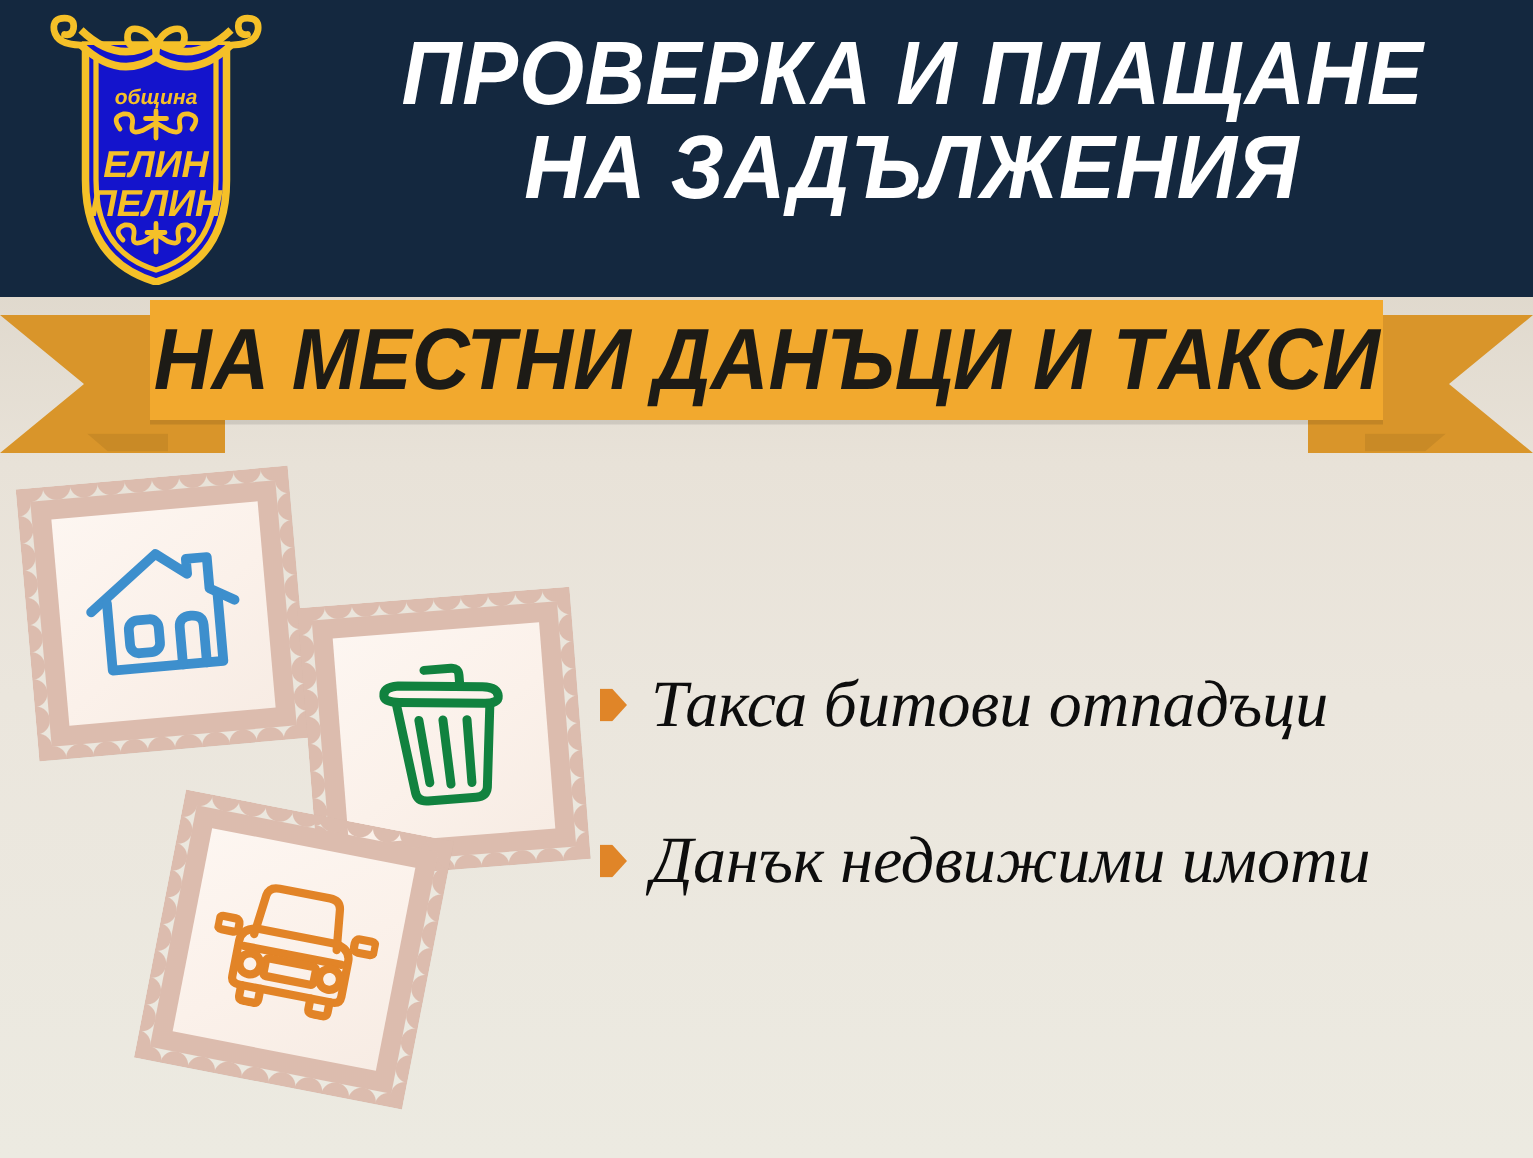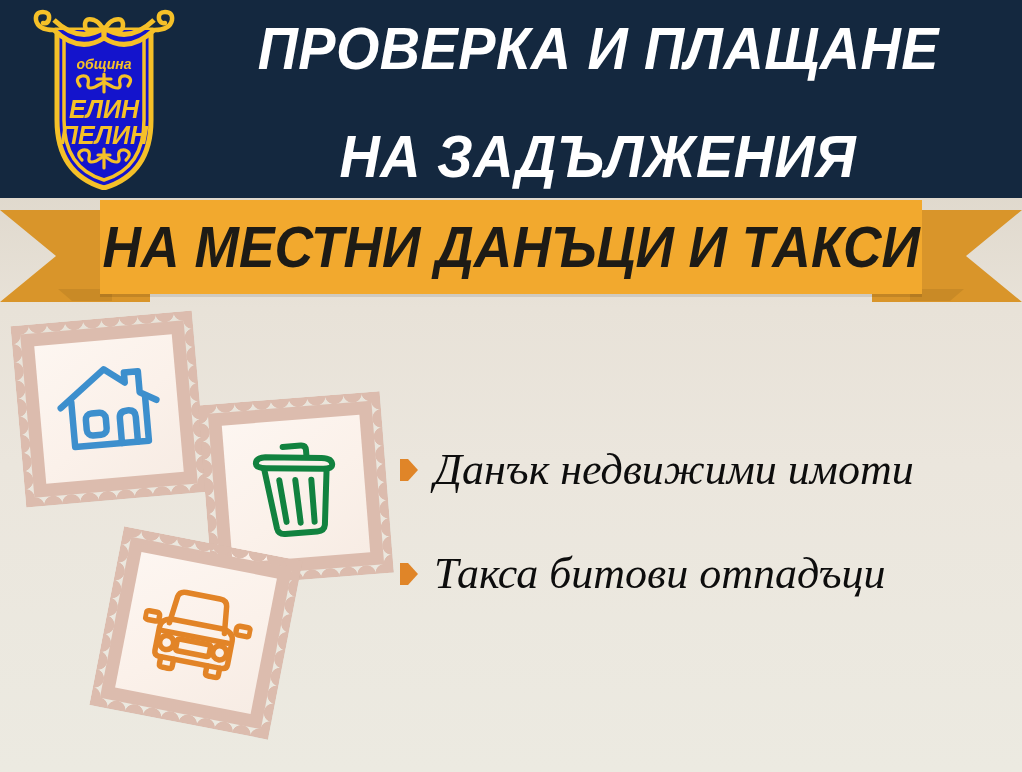--- a/index.html
+++ b/index.html
@@ -43,29 +43,29 @@
     position: absolute;
     left: 24px;
     top: 8px;
     width: 160px;
     height: 182px;
     z-index: 7;
   }
 
   .title-block {
     position: absolute;
-    left: 188px;
+    left: 198px;
     top: 18px;
     width: 820px;
     height: 170px;
     z-index: 7;
     display: flex;
     flex-direction: column;
     align-items: center;
-    justify-content: space-between;
+    justify-content: flex-start;
     gap: 1px;
   }
   .title-line {
     color: #ffffff;
     font-family: "Liberation Sans Narrow", "Liberation Sans", sans-serif;
     font-weight: bold;
     font-size: 60px;
     line-height: 1.04;
     letter-spacing: 0.5px;
     white-space: nowrap;
@@ -108,21 +108,21 @@
     z-index: 2;
   }
   .ribbon-shadow.left  { left: 58px;  width: 54px; clip-path: polygon(0 0,54px 0,54px 12px,14px 12px); }
   .ribbon-shadow.right { right: 58px; width: 54px; clip-path: polygon(0 0,54px 0,40px 12px,0 12px); }
 
   .ribbon-band {
     position: absolute;
     left: 100px;
     top: 4px;
     width: 822px;
-    height: 94px;
+    height: 80px;
     background: #f2a92e;
     z-index: 3;
     display: flex;
     align-items: center;
     justify-content: center;
     box-shadow: 0 3px 0 rgba(0,0,0,0.10);
   }
   .ribbon-text {
     color: #1d1b16;
     font-family: "Liberation Sans Narrow", "Liberation Sans", sans-serif;
@@ -304,21 +304,21 @@
           <rect x="2" y="30" width="14" height="9" rx="3"></rect>
           <rect x="94" y="28" width="14" height="9" rx="3"></rect>
         </g>
       </svg>
     </div>
   </div>
 
   <div class="list">
     <div class="list-item">
       <span class="bullet"></span>
-      <span class="list-label">Данък недвижими имоти</span>
+      <span class="list-label">Такса битови отпадъци</span>
     </div>
     <div class="list-item">
       <span class="bullet"></span>
-      <span class="list-label">Такса битови отпадъци</span>
+      <span class="list-label">Данък недвижими имоти</span>
     </div>
   </div>
 
 </div>
 
 </body></html>

